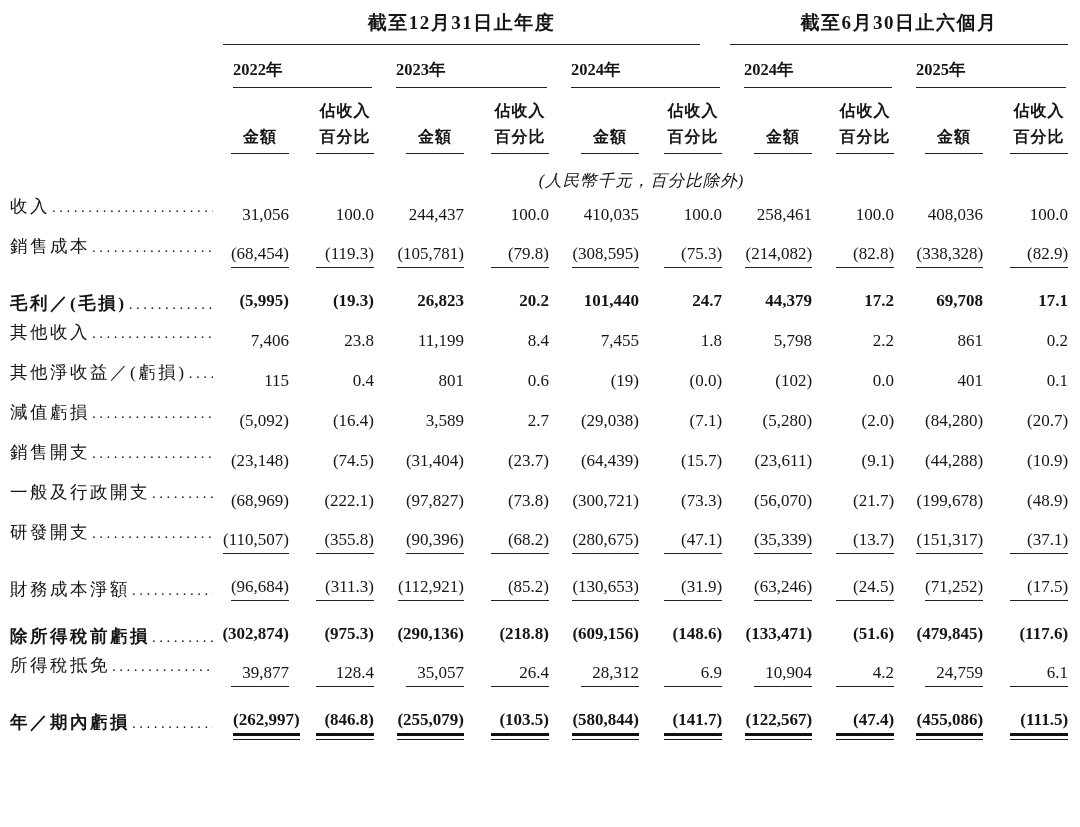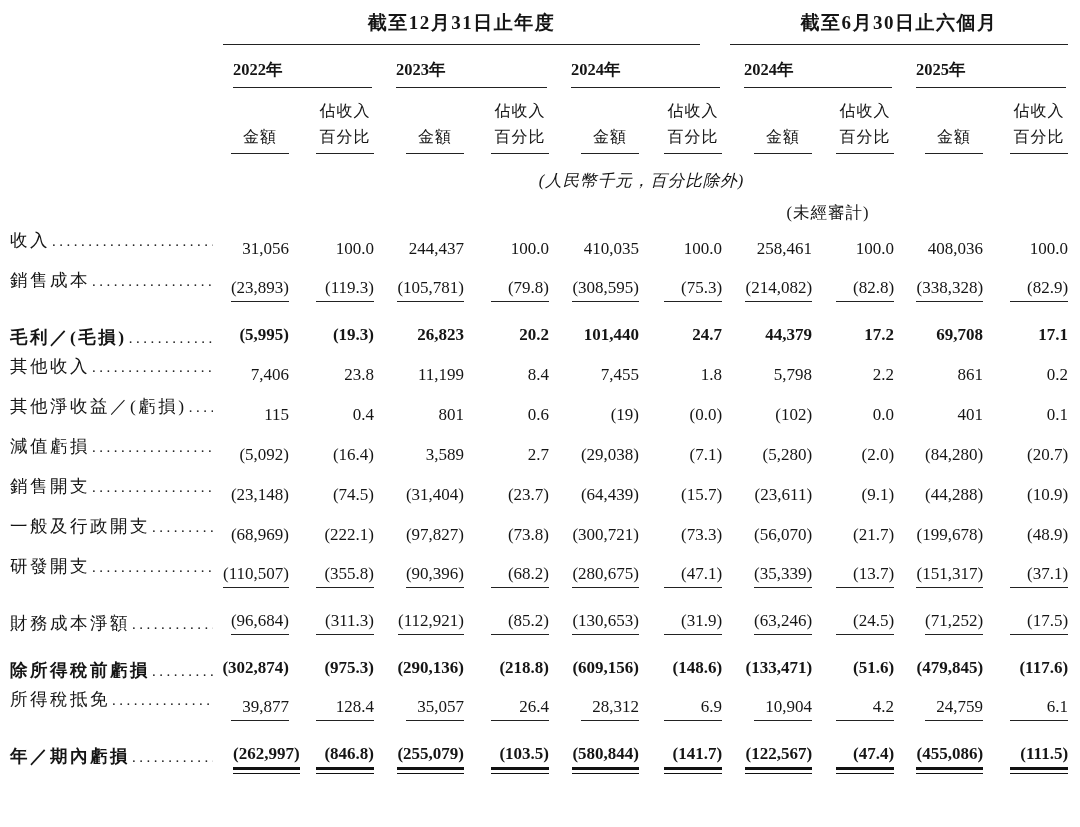--- a/index.html
+++ b/index.html
@@ -10,21 +10,21 @@
 
   
   .grp { font-weight:bold; font-size:19px; text-align:center; letter-spacing:1.5px;
          border-bottom:1.6px solid #222; padding-bottom:8px; }
   .grp-annual { margin:0 24px 0 10px; }
   .grp-interim { margin:0 2px 0 6px; }
   .yr { font-weight:bold; font-size:16.5px; text-align:left;
         border-bottom:1.6px solid #222; padding:14px 0 6px 0; margin:0 4px 0 20px; }
   th.sub { text-align:right; padding:10px 2px 0 0; }
   .stack { display:inline-block; text-align:center; }
-  .l1, .hu { display:block; font-weight:normal; font-size:16px; letter-spacing:1px;
+  .l1, .hu { display:block; font-weight:bold; font-size:16px; letter-spacing:1px;
              min-width:58px; line-height:26px; }
   .hu { border-bottom:1.6px solid #222; padding-bottom:3px; }
   .l1 { min-height:26px; }
 
   
   .units-note { font-style:italic; font-size:16.5px; text-align:center;
                 padding:16px 0 2px 0; letter-spacing:1px; }
   .unaud { font-size:16.5px; text-align:center; padding:8px 0 4px 0;
            position:relative; left:18px; letter-spacing:1px; }
 
@@ -102,25 +102,20 @@
         <th class="sub"><div class="stack"><span class="l1">佔收入</span><span class="hu">百分比</span></div></th>
         <th class="sub"><div class="stack"><span class="l1">&nbsp;</span><span class="hu">金額</span></div></th>
         <th class="sub"><div class="stack"><span class="l1">佔收入</span><span class="hu">百分比</span></div></th>
       </tr>
   </thead>
   <tbody>
     <tr>
       <td></td>
       <td colspan="10" class="units-note">(人民幣千元，百分比除外)</td>
     </tr>
-    <tr>
-      <td colspan="7"></td>
-      <td colspan="2" class="unaud">(未經審計)</td>
-      <td colspan="2"></td>
-    </tr>
   </tbody>
   <tbody id="data-body">
       <tr class="datarow">
         <td class="lblcell">
           <div class="lblwrap">
             <span class="lbl">收入</span>
             <span class="dots">..........................................................</span>
           </div>
         </td>
         <td class="num"><span class="val">31,056</span></td>
@@ -134,21 +129,21 @@
         <td class="num"><span class="val">408,036</span></td>
         <td class="num"><span class="val">100.0</span></td>
       </tr>
       <tr class="datarow rule">
         <td class="lblcell">
           <div class="lblwrap">
             <span class="lbl">銷售成本</span>
             <span class="dots">..........................................................</span>
           </div>
         </td>
-        <td class="num"><span class="val">(23,893)</span></td>
+        <td class="num"><span class="val">(68,454)</span></td>
         <td class="num"><span class="val">(119.3)</span></td>
         <td class="num"><span class="val">(105,781)</span></td>
         <td class="num"><span class="val">(79.8)</span></td>
         <td class="num"><span class="val">(308,595)</span></td>
         <td class="num"><span class="val">(75.3)</span></td>
         <td class="num"><span class="val">(214,082)</span></td>
         <td class="num"><span class="val">(82.8)</span></td>
         <td class="num"><span class="val">(338,328)</span></td>
         <td class="num"><span class="val">(82.9)</span></td>
       </tr>

